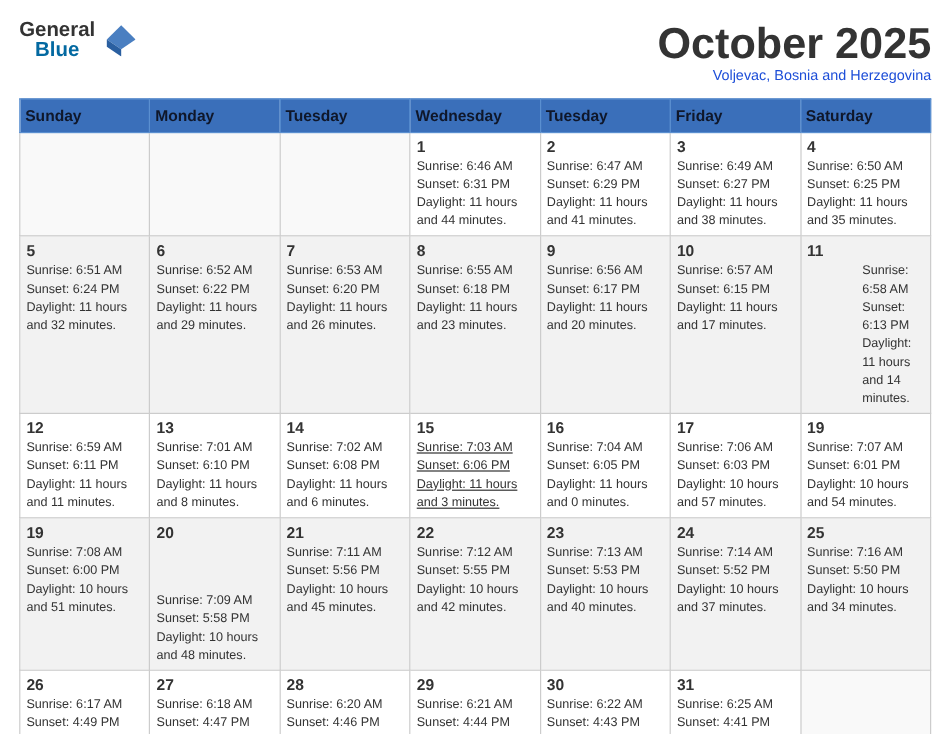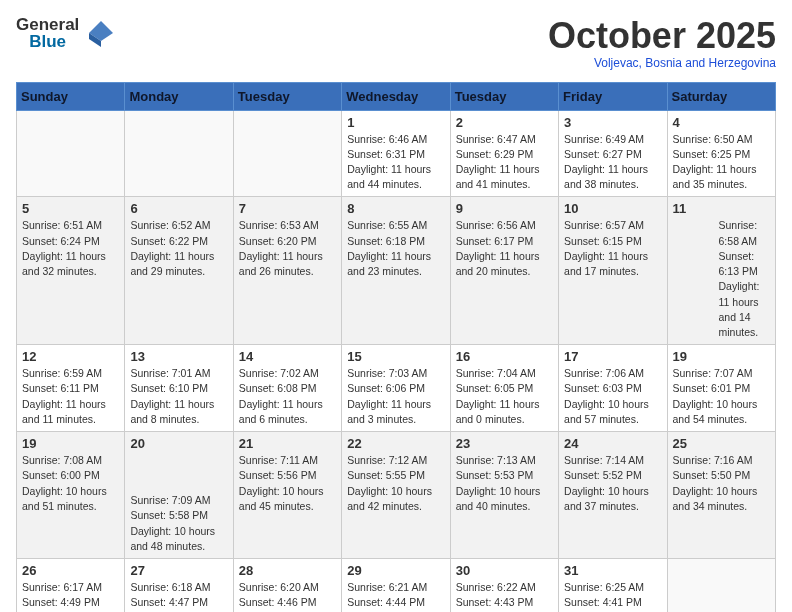--- a/index.html
+++ b/index.html
@@ -212,21 +212,21 @@
         </td>
         <td>
           <span class="day-number">14</span>
           <div class="day-info" style="white-space: pre-line;">Sunrise: 7:02 AM
 Sunset: 6:08 PM
 Daylight: 11 hours
 and 6 minutes.</div>
         </td>
         <td>
           <span class="day-number">15</span>
-          <div class="day-info" style="white-space: pre-line;">Sunrise: 7:03 AM
+          <div class="day-info" style="white-space: pre-line; text-decoration: underline;">Sunrise: 7:03 AM
 Sunset: 6:06 PM
 Daylight: 11 hours
 and 3 minutes.</div>
         </td>
         <td>
           <span class="day-number">16</span>
           <div class="day-info" style="white-space: pre-line;">Sunrise: 7:04 AM
 Sunset: 6:05 PM
 Daylight: 11 hours
 and 0 minutes.</div>

